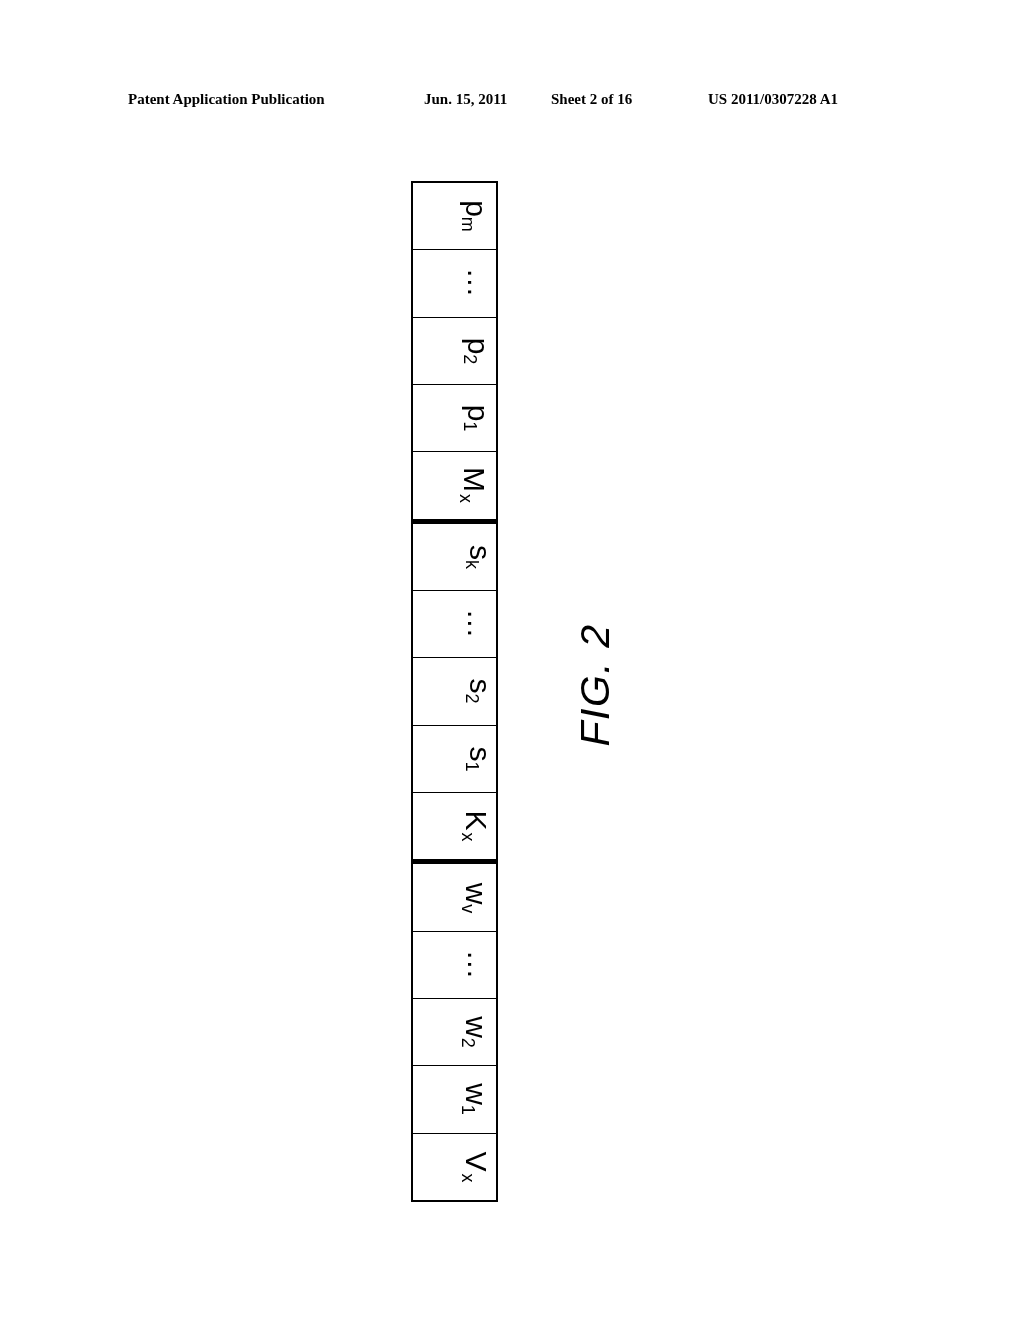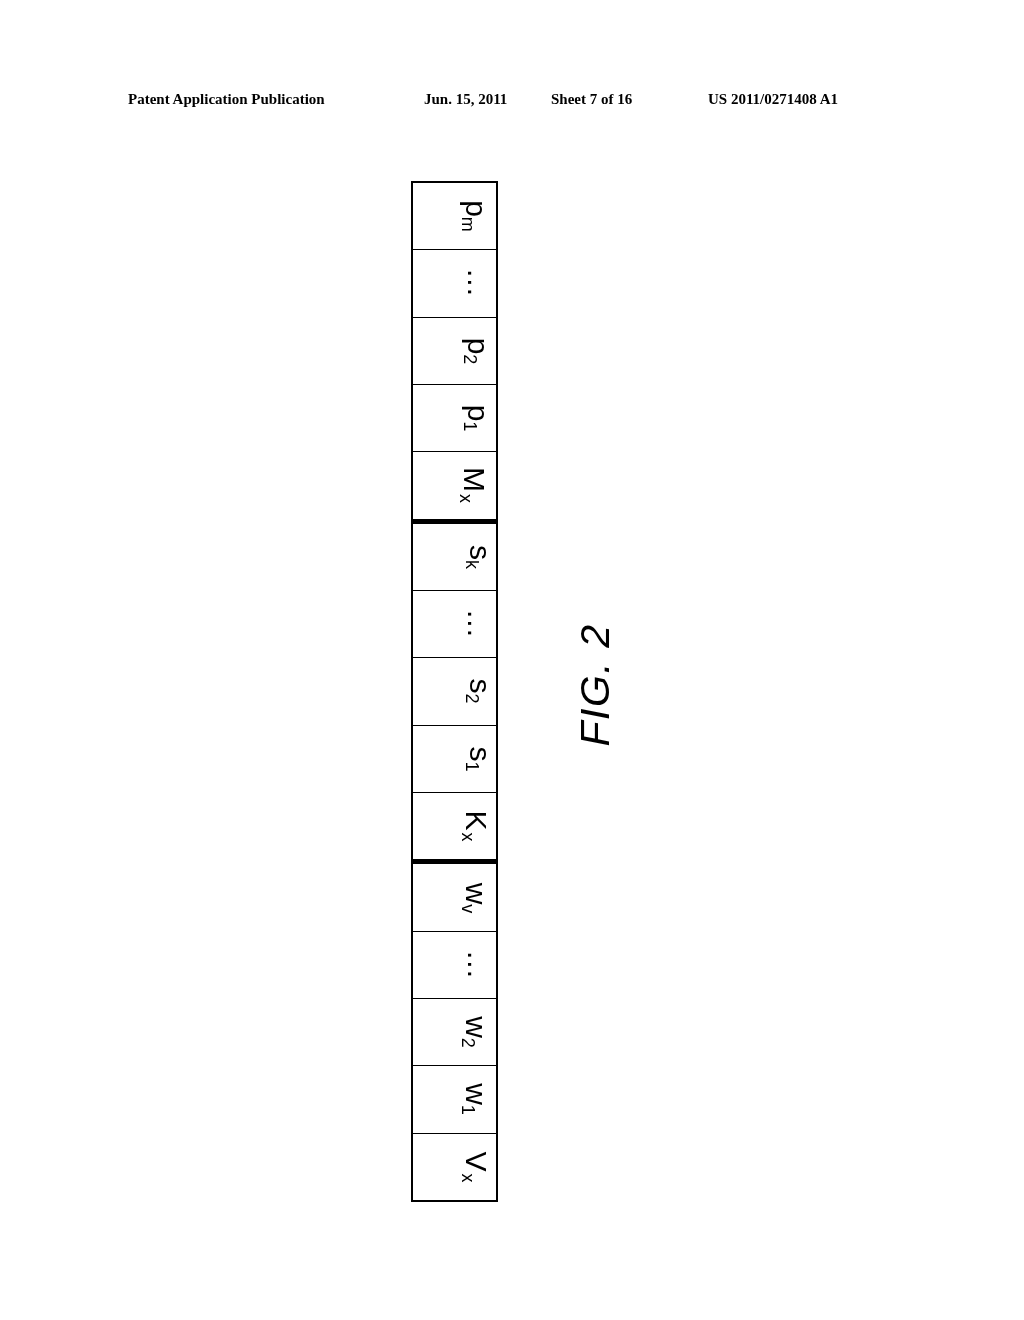--- a/index.html
+++ b/index.html
@@ -139,22 +139,22 @@
     letter-spacing: 1.5px;
     color: #000000;
   }
 </style>
 </head>
 <body>
 
 <div id="page-header">
   <span class="hdr-seg" id="hdr-publication">Patent Application Publication</span>
   <span class="hdr-seg" id="hdr-date">Jun. 15, 2011</span>
-  <span class="hdr-seg" id="hdr-sheet">Sheet 7 of 16</span>
-  <span class="hdr-seg" id="hdr-docnumber">US 2011/0271408 A1</span>
+  <span class="hdr-seg" id="hdr-sheet">Sheet 2 of 16</span>
+  <span class="hdr-seg" id="hdr-docnumber">US 2011/0307228 A1</span>
 </div>
 
 <div id="figure-2">
 
   <div id="memory-layout">
       <div class="mem-group">
         <div class="mem-cell">
           <div class="mem-cell-label">
             <span class="glyph">p<sub>m</sub></span>
           </div>

